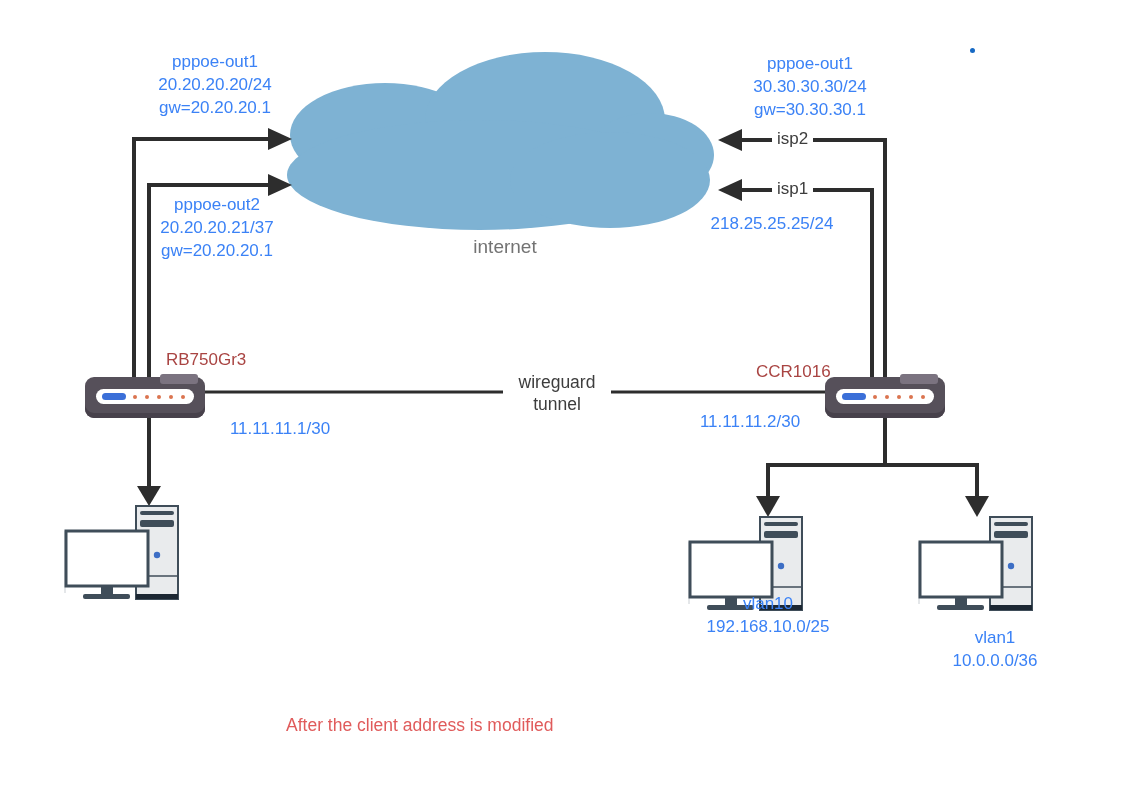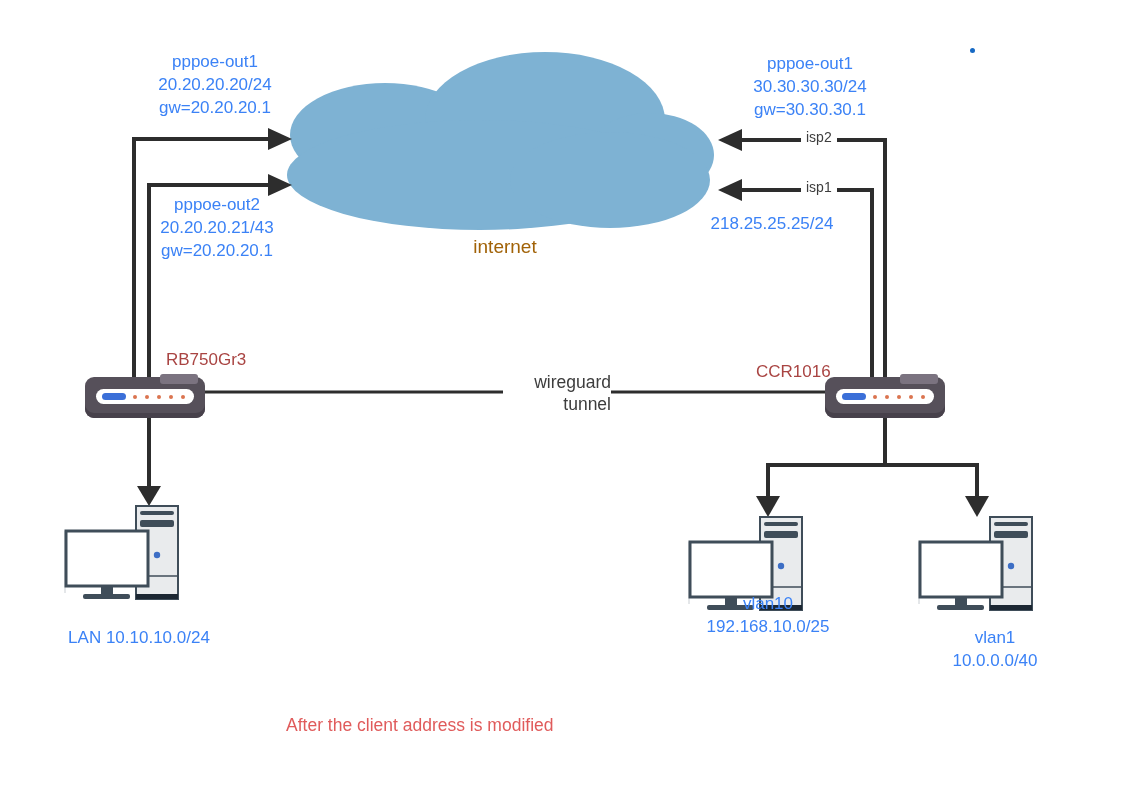--- a/index.html
+++ b/index.html
@@ -71,30 +71,29 @@
   .router .ports i {
     width: 4px;
     height: 4px;
     border-radius: 50%;
     background: #db7450;
   }
   .inline-tag {
     position: absolute;
     background: #ffffff;
     padding: 0 5px;
-    font-size: 14px;
+    font-size: 17px;
     color: #3d3d3d;
-    margin-left: 29px;
   }
   .tunnel-lbl {
     position: absolute;
     left: 503px;
     top: 371px;
     width: 108px;
-    text-align: right;
+    text-align: center;
     font-size: 17.5px;
     line-height: 22px;
     background: #ffffff;
     color: #3d3d3d;
     white-space: pre-line;
   }
   .caption {
     position: absolute;
     left: 286px;
     top: 715px;
@@ -112,21 +111,21 @@
     border-radius: 50%;
     background: #1669c4;
   }
   .internet-lbl {
     position: absolute;
     left: 425px;
     top: 236px;
     width: 160px;
     text-align: center;
     font-size: 19px;
-    color: #a16207;
+    color: #737373;
   }
 </style>
 </head>
 <body>
 
 <div class="stage">
 
   <svg class="svg-layer" width="1123" height="789" viewBox="0 0 1123 789">
 
     <g fill="#7eb2d3">
@@ -165,21 +164,21 @@
     <polygon points="756,496 780,496 768,517" fill="#2d2d2d"></polygon>
     <polygon points="965,496 989,496 977,517" fill="#2d2d2d"></polygon>
   </svg>
 
   <div class="internet-lbl">internet</div>
 
   <div class="lbl" style="left:115px; top:50px; width:200px;">pppoe-out1
 20.20.20.20/24
 gw=20.20.20.1</div>
   <div class="lbl" style="left:117px; top:193px; width:200px;">pppoe-out2
-20.20.20.21/43
+20.20.20.21/37
 gw=20.20.20.1</div>
 
   <div class="lbl" style="left:710px; top:52px; width:200px;">pppoe-out1
 30.30.30.30/24
 gw=30.30.30.1</div>
   <div class="inline-tag" style="left:772px; top:129px;">isp2</div>
   <div class="inline-tag" style="left:772px; top:179px;">isp1</div>
   <div class="lbl" style="left:672px; top:212px; width:200px;text-align:center;">218.25.25.25/24</div>
 
   <div class="router" style="left:85px; top:377px;">
@@ -205,20 +204,22 @@
           <i></i>
           <i></i>
           <i></i>
       </div>
     </div>
   </div>
 
   <div class="router-name" style="left:166px; top:350px;text-align:center;">RB750Gr3</div>
   <div class="router-name" style="left:756px; top:362px;">CCR1016</div>
 
+  <div class="lbl" style="left:180px; top:417px; width:200px;">11.11.11.1/30</div>
+  <div class="lbl" style="left:650px; top:410px; width:200px;">11.11.11.2/30</div>
 
   <div class="tunnel-lbl">wireguard
 tunnel</div>
 
   <svg class="abs" style="left:62px; top:503px;" width="120" height="100" viewBox="0 0 120 100">
     <line x1="3" y1="28" x2="3" y2="90" stroke="#c9ced3" stroke-width="1"></line>
     <rect x="74" y="3" width="42" height="93" fill="#e9ebed" stroke="#3f4d59" stroke-width="2"></rect>
     <rect x="78" y="8" width="34" height="4" rx="2" fill="#3f4d59"></rect>
     <rect x="78" y="17" width="34" height="7" rx="2" fill="#3f4d59"></rect>
     <circle cx="95" cy="52" r="3.2" fill="#3d6ec5"></circle>
@@ -248,23 +249,22 @@
     <rect x="78" y="8" width="34" height="4" rx="2" fill="#3f4d59"></rect>
     <rect x="78" y="17" width="34" height="7" rx="2" fill="#3f4d59"></rect>
     <circle cx="95" cy="52" r="3.2" fill="#3d6ec5"></circle>
     <line x1="75" y1="73" x2="115" y2="73" stroke="#3f4d59" stroke-width="1.5"></line>
     <rect x="74" y="91" width="42" height="5" fill="#1c2733"></rect>
     <rect x="4" y="28" width="82" height="55" fill="#ffffff" stroke="#3f4d59" stroke-width="3"></rect>
     <rect x="39" y="83" width="12" height="8" fill="#3f4d59"></rect>
     <rect x="21" y="91" width="47" height="5" rx="2" fill="#3f4d59"></rect>
   </svg>
 
-  <div class="lbl" style="left:39px; top:626px; width:200px;">LAN 10.10.10.0/24</div>
   <div class="lbl" style="left:668px; top:592px; width:200px;">vlan10
 192.168.10.0/25</div>
   <div class="lbl" style="left:895px; top:626px; width:200px;">vlan1
-10.0.0.0/40</div>
+10.0.0.0/36</div>
 
   <div class="caption">After the client address is modified</div>
 
   <div class="blue-dot"></div>
 
 </div>
 
 </body></html>

